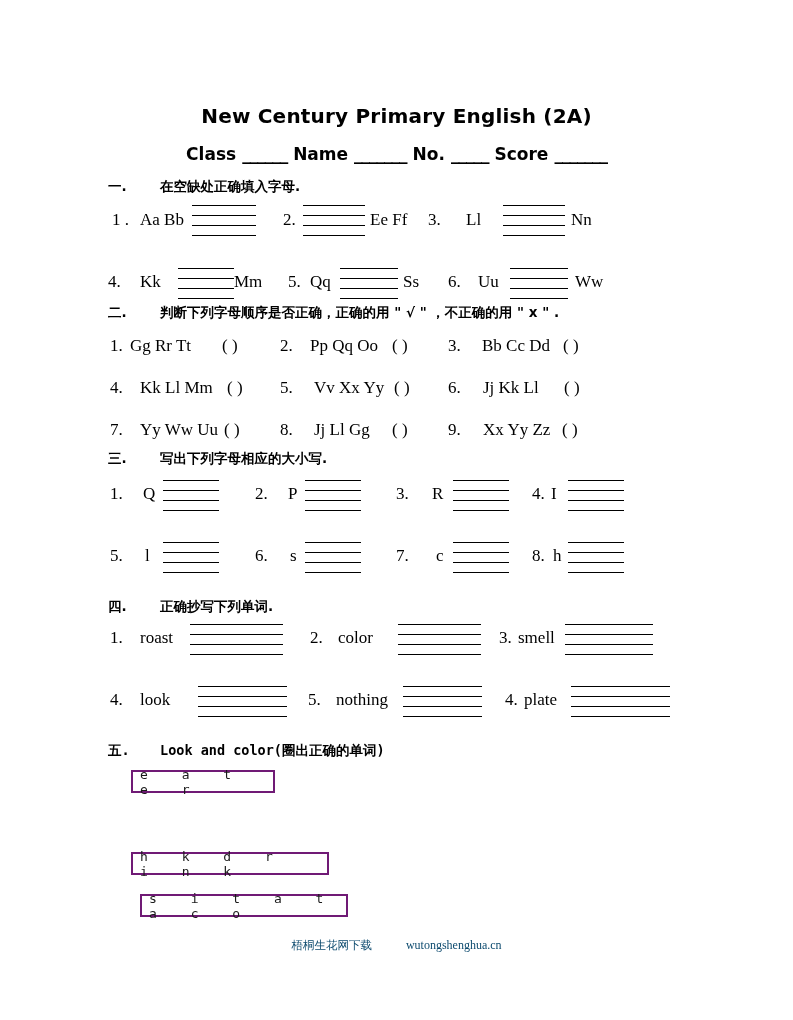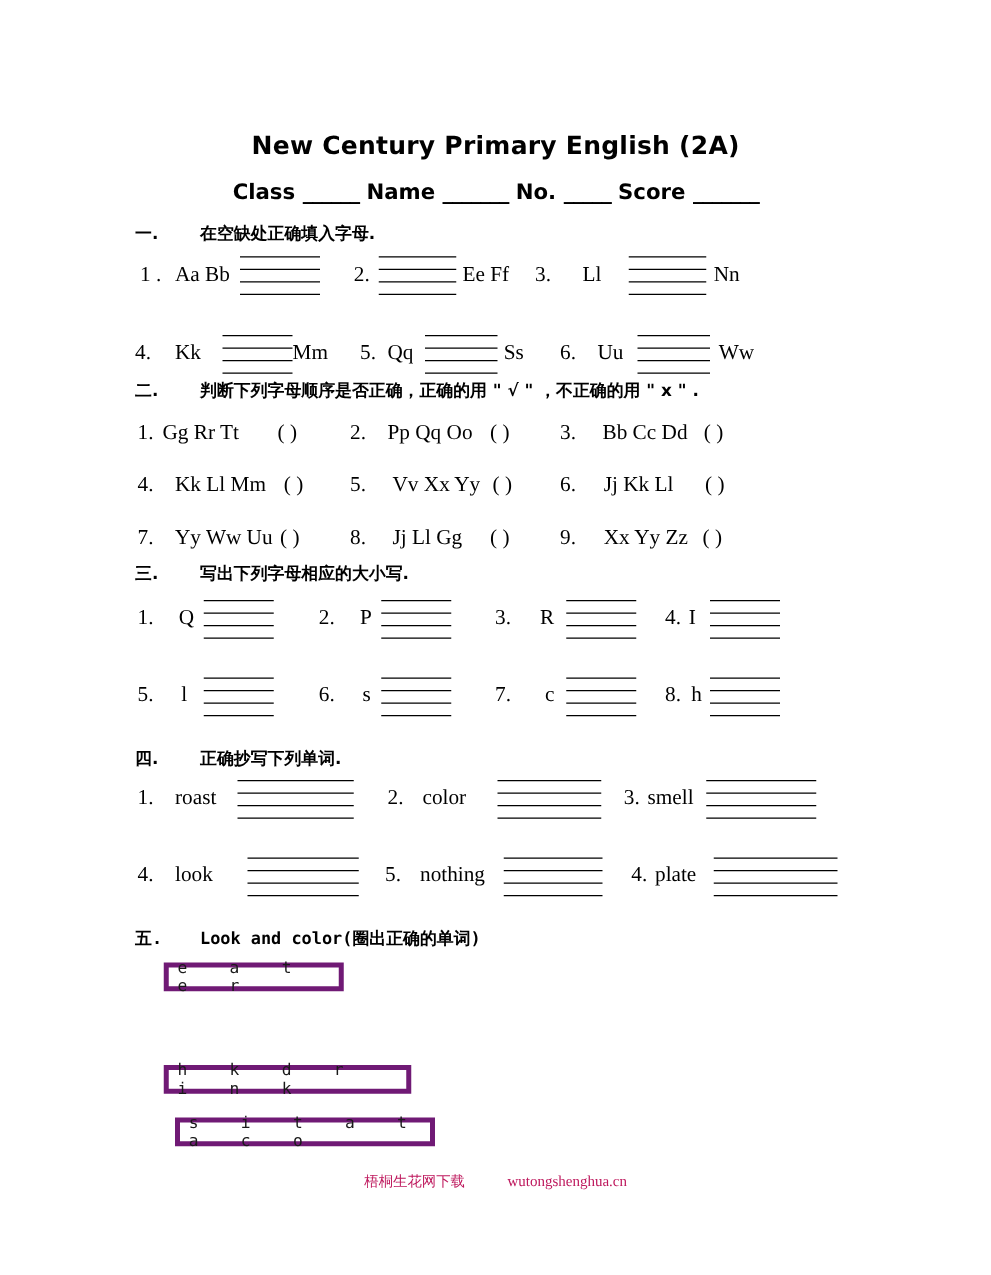--- a/index.html
+++ b/index.html
@@ -94,40 +94,40 @@
     border-top: 1.6px solid #000;
   }
   .stave i:nth-child(1) { top: 0px; }
   .stave i:nth-child(2) { top: 10px; }
   .stave i:nth-child(3) { top: 20px; }
   .stave i:nth-child(4) { top: 30px; }
 
   
   .lgrid {
     position: absolute;
-    border: 4px solid #701a75;
+    border: 2px solid #701a75;
     height: 23px;
     box-sizing: border-box;
     font-family: "DejaVu Sans Mono", monospace;
     font-size: 13px;
     color: #1a1a1a;
     display: flex;
     align-items: center;
     padding-left: 7px;
     letter-spacing: 13px;
   }
 
   
   .footer {
     position: absolute;
     top: 938px;
     left: 0;
     width: 793px;
     text-align: center;
-    color: #be185d;
+    color: #0c4a6e;
     font-size: 12px;
     font-family: "Liberation Serif", serif;
     white-space: nowrap;
   }
   .footer .cn { font-family: "DejaVu Sans", sans-serif; font-size: 11.5px; }
   .footer .sp { display: inline-block; width: 34px; }
 </style>
 </head>
 <body>
 

